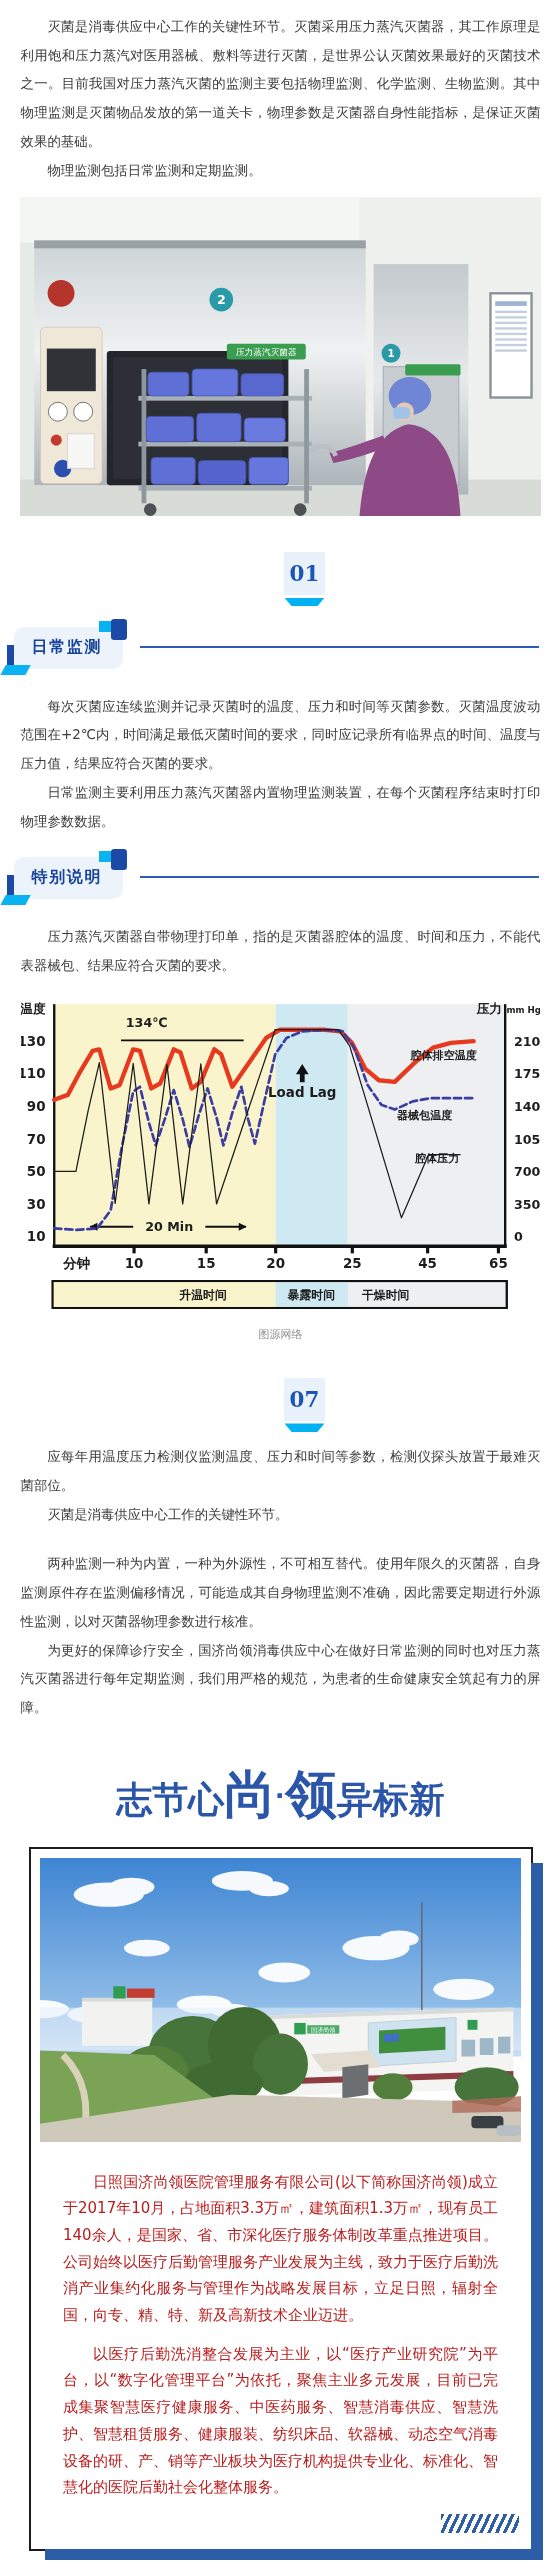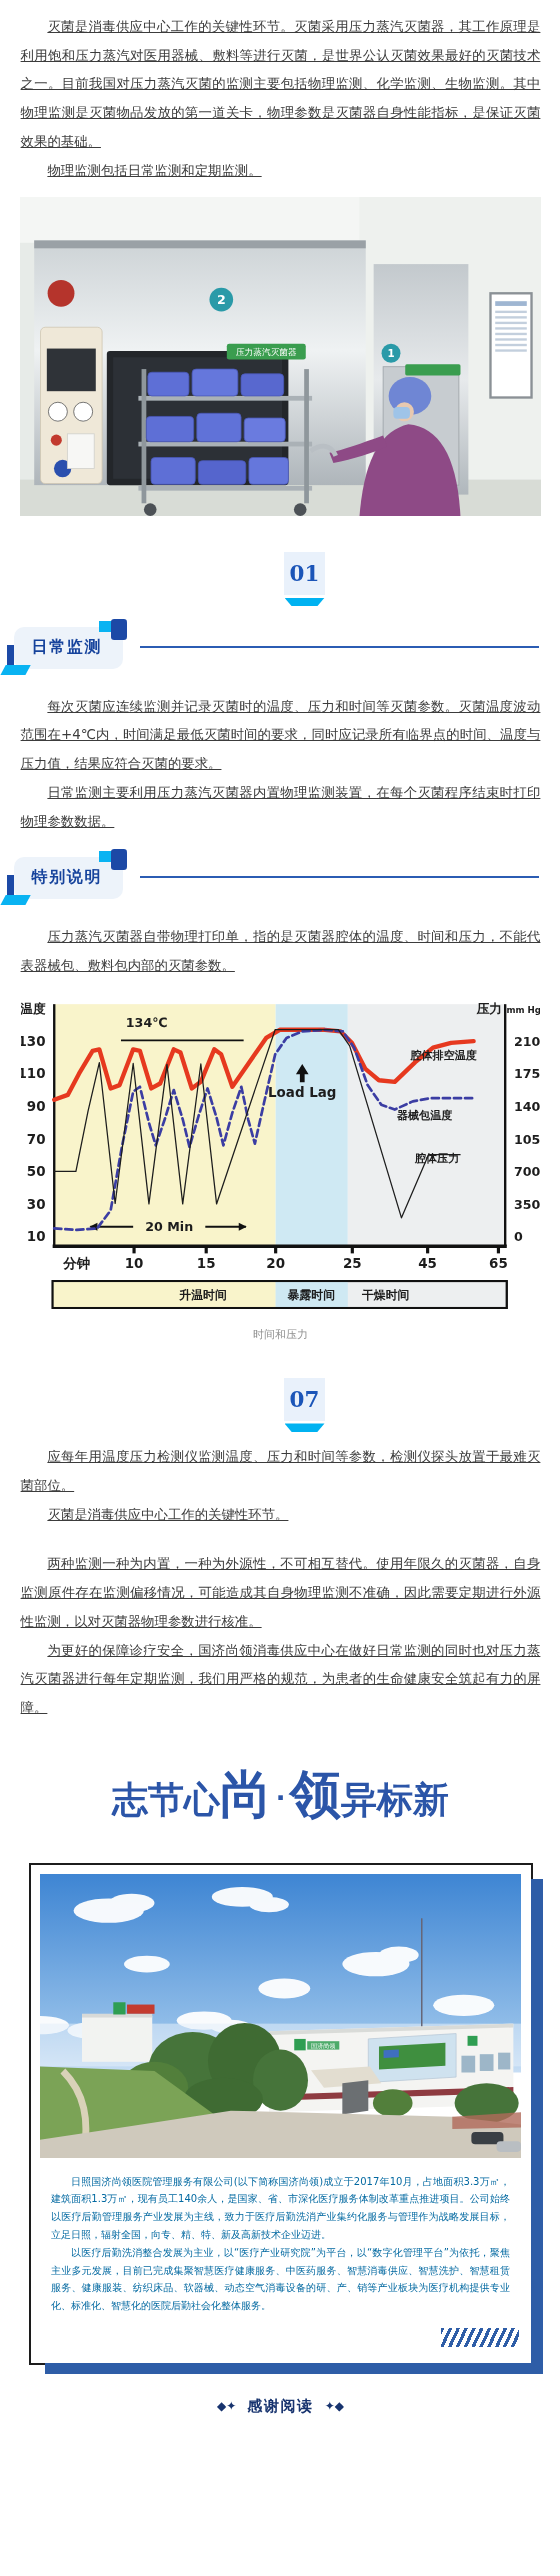--- a/index.html
+++ b/index.html
@@ -1,18 +1,18 @@
 <!DOCTYPE html>
 <html style="font-size:12.7px"><head>
 <meta charset="utf-8">
 <style>
   html,body{margin:0;padding:0;background:#ffffff;}
   body{width:561px;font-family:"DejaVu Sans","Liberation Sans",sans-serif;color:#3c3c3c;}
   .content{padding-top:12.7px;}
-  .para{margin:0 20.6px;font-size:13.4px;line-height:2.15;text-align:justify;text-indent:2em;color:#3c3c3c;text-decoration:underline;}
+  .para{margin:0 20.6px;font-size:13.4px;line-height:2.15;text-align:justify;text-indent:2em;color:#3c3c3c;}
   .photo-wrap{margin:11px 20px 0;}
   .photo-wrap svg{display:block;width:100%;height:auto;}
 
   
   .num-wrap{display:flex;flex-direction:column;align-items:center;margin:36px 0 11px;padding-left:48px;}
   .num-box{width:41px;height:43px;background:#e9f1fb;color:#1b55b8;font-family:"DejaVu Serif","Liberation Serif",serif;
            font-weight:bold;font-size:21.4px;display:flex;align-items:center;justify-content:center;}
   .num-tri{width:40px;height:8.7px;background:#00b2f1;clip-path:polygon(0 0,100% 0,82% 100%,18% 100%);margin-top:2.4px;}
 
   
@@ -25,32 +25,32 @@
   .acc-bl-blue{left:-7.1px;bottom:3.2px;width:7.1px;height:20.6px;background:#1c49a6;}
   .acc-bl-cyan{left:-11px;bottom:-6.3px;width:25px;height:10.3px;background:#09b3f2;transform:skewX(-28deg);}
   .sec-line{flex:1;height:1.6px;background:#2b5cb3;margin:19px 3.2px 0 17.4px;}
 
   
   .chart-wrap{margin:20.6px 21.4px 0;}
   .chart-wrap svg{display:block;width:100%;height:auto;}
   .chart-caption{text-align:center;color:#8f8f8f;font-size:11px;margin:12.7px 0 4.7px;}
 
   
-  .slogan{text-align:center;margin:38px 0 33px;color:#2b55a8;font-family:Liberation Mono, monospace;font-weight:bold;white-space:nowrap;}
+  .slogan{text-align:center;margin:38px 0 17px;color:#2b55a8;font-family:Liberation Sans, sans-serif;font-weight:bold;white-space:nowrap;}
   .slogan .s-n{font-size:36px;}
   .slogan .s-b{font-size:51px;}
   .slogan .s-dot{font-size:32px;vertical-align:6.3px;}
 
   
   .card{margin:0 28.5px;border:2.4px solid #1c1c1c;position:relative;background:#fff;padding:9.5px 9.5px 16px;}
   .card::after{content:"";position:absolute;top:14.2px;right:-12.7px;bottom:-11px;width:12.7px;background:#2e5da7;}
   .card::before{content:"";position:absolute;left:14.2px;right:-12.7px;bottom:-11px;height:11px;background:#2e5da7;}
   .card-photo svg{display:block;width:100%;height:auto;}
   .card-text{padding:14.2px 11px 0;}
-  .card-text p{margin:0;color:#0369a1;font-size:10px;line-height:1.78;text-align:justify;text-indent:2em;}
+  .card-text p{margin:12px;color:#b91c1c;font-size:15px;line-height:1.78;text-align:justify;text-indent:2em;}
   .hatch{margin:12.7px 1.6px 0 auto;width:78px;height:19px;
          background:repeating-linear-gradient(115deg,#2e5da7 0 3.2px,transparent 3.2px 7.1px);}
 
   
   .thanks{display:flex;align-items:center;justify-content:center;gap:11px;margin:32px 0 22px;
           color:#17336e;font-weight:bold;font-size:15px;letter-spacing:1.6px;}
   .thanks .dia{font-size:12px;letter-spacing:0;}
 </style>
 </head>
 <body>
@@ -153,35 +153,35 @@
     <div class="sec-badge">
       <i class="acc acc-tr-cyan"></i>
       <i class="acc acc-tr-blue"></i>
       <i class="acc acc-bl-blue"></i>
       <i class="acc acc-bl-cyan"></i>
       <span>日常监测</span>
     </div>
     <div class="sec-line"></div>
   </div>
 
-  <p class="para">每次灭菌应连续监测并记录灭菌时的温度、压力和时间等灭菌参数。灭菌温度波动范围在+4℃内，时间满足最低灭菌时间的要求，同时应记录所有临界点的时间、温度与压力值，结果应符合灭菌的要求。</p>
+  <p class="para">每次灭菌应连续监测并记录灭菌时的温度、压力和时间等灭菌参数。灭菌温度波动范围在+2℃内，时间满足最低灭菌时间的要求，同时应记录所有临界点的时间、温度与压力值，结果应符合灭菌的要求。</p>
   <p class="para">日常监测主要利用压力蒸汽灭菌器内置物理监测装置，在每个灭菌程序结束时打印物理参数数据。</p>
 
   <div class="sec-header">
     <div class="sec-badge">
       <i class="acc acc-tr-cyan"></i>
       <i class="acc acc-tr-blue"></i>
       <i class="acc acc-bl-blue"></i>
       <i class="acc acc-bl-cyan"></i>
       <span>特别说明</span>
     </div>
     <div class="sec-line"></div>
   </div>
 
-  <p class="para">压力蒸汽灭菌器自带物理打印单，指的是灭菌器腔体的温度、时间和压力，不能代表器械包、敷料包内部的灭菌参数。</p>
+  <p class="para">压力蒸汽灭菌器自带物理打印单，指的是灭菌器腔体的温度、时间和压力，不能代表器械包、结果应符合灭菌的要求。</p>
 
   <div class="chart-wrap">
     <svg id="chart-svg" viewBox="0 0 655 396">
         <rect x="42" y="4" width="279.87" height="306" fill="#f9f4cb"></rect>
         <rect x="321.87" y="4" width="91.19999999999999" height="306" fill="#cfe9f3"></rect>
         <rect x="413.07" y="4" width="198.93" height="306" fill="#edeff0"></rect>
         <text x="31" y="56.80000000000001" text-anchor="end" font-size="17" font-weight="bold" fill="#1d1d1d">130</text>
         <text x="31" y="97.94285714285715" text-anchor="end" font-size="17" font-weight="bold" fill="#1d1d1d">110</text>
         <text x="31" y="139.0857142857143" text-anchor="end" font-size="17" font-weight="bold" fill="#1d1d1d">90</text>
         <text x="31" y="180.22857142857143" text-anchor="end" font-size="17" font-weight="bold" fill="#1d1d1d">70</text>
@@ -230,21 +230,21 @@
         <text x="498" y="203.0285714285714" text-anchor="start" font-size="14" font-weight="bold" fill="#1d1d1d">腔体压力</text>
         <rect x="40" y="354" width="574" height="34" fill="#edeff0" stroke="#111" stroke-width="2.5"></rect>
         <rect x="40" y="354" width="281.87" height="34" fill="#f9f4cb"></rect>
         <rect x="321.87" y="354" width="91.19999999999999" height="34" fill="#cfe9f3"></rect>
         <rect x="40" y="354" width="574" height="34" fill="none" stroke="#111" stroke-width="2.5"></rect>
         <text x="230.10000000000002" y="377" text-anchor="middle" font-size="15" font-weight="bold" fill="#1d1d1d">升温时间</text>
         <text x="366.9" y="377" text-anchor="middle" font-size="15" font-weight="bold" fill="#1d1d1d">暴露时间</text>
         <text x="460.95" y="377" text-anchor="middle" font-size="15" font-weight="bold" fill="#1d1d1d">干燥时间</text>
       </svg>
   </div>
-  <div class="chart-caption">时间和压力</div>
+  <div class="chart-caption">图源网络</div>
 
   <div class="num-wrap">
     <div class="num-box">07</div>
     <div class="num-tri"></div>
   </div>
 
 
   <p class="para">应每年用温度压力检测仪监测温度、压力和时间等参数，检测仪探头放置于最难灭菌部位。</p>
   <p class="para">灭菌是消毒供应中心工作的关键性环节。</p>
   <p class="para" style="margin-top:20.6px">两种监测一种为内置，一种为外源性，不可相互替代。使用年限久的灭菌器，自身监测原件存在监测偏移情况，可能造成其自身物理监测不准确，因此需要定期进行外源性监测，以对灭菌器物理参数进行核准。</p>

